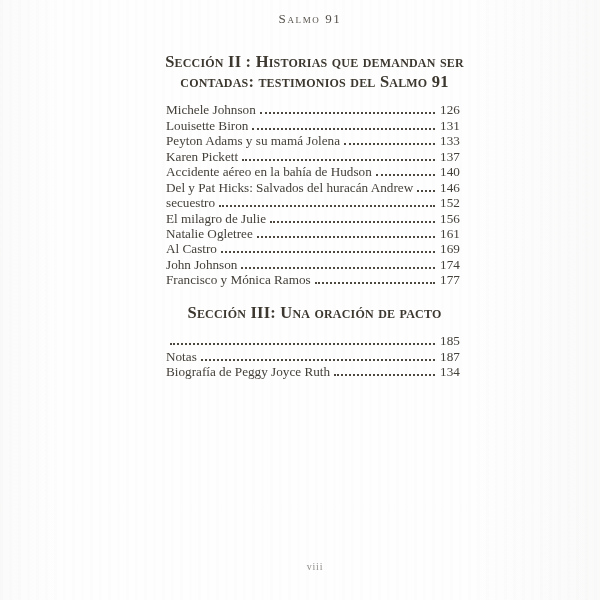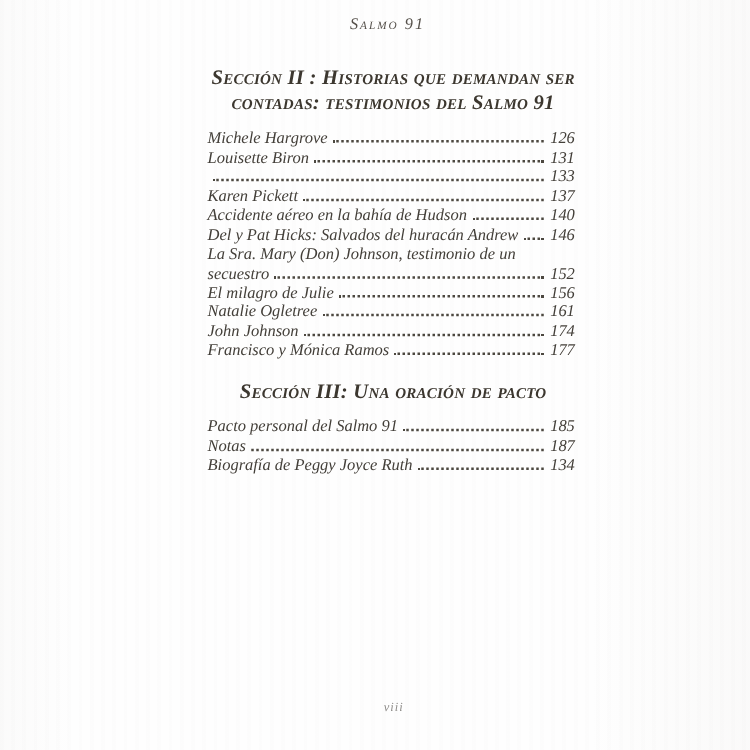--- a/index.html
+++ b/index.html
@@ -5,21 +5,20 @@
   html,body{margin:0;padding:0;background:#ffffff;}
   .page{
     position:relative;
     width:600px;height:600px;
     overflow:hidden;
     font-family:"Liberation Serif", serif;
     background:
       linear-gradient(90deg, rgba(120,110,100,0.025), rgba(120,110,100,0) 10%, rgba(120,110,100,0) 78%, rgba(150,135,125,0.035)),
       repeating-linear-gradient(90deg, rgba(100,95,90,0.012) 0 3px, rgba(255,255,255,0) 3px 9px),
       #fefefe;
-    font-style: italic;
   }
   .running-header{
     position:absolute;top:11px;left:20px;right:0;
     text-align:center;
     font-variant:small-caps;
     font-size:13px;letter-spacing:1.6px;
     color:#55504a;
   }
   .content{
     position:absolute;left:166px;top:52px;width:297px;
@@ -69,85 +68,87 @@
 
   <div class="content">
 
     <div class="section-heading">
       <div>Sección II : Historias que demandan ser</div>
       <div>contadas: testimonios del Salmo 91</div>
     </div>
 
     <div class="toc-list">
         <div class="toc-row">
-          <span class="t">Michele Hargrove</span>
+          <span class="t">Michele Johnson</span>
           <span class="leader"></span>
           <span class="p">126</span>
         </div>
         <div class="toc-row">
           <span class="t">Louisette Biron</span>
           <span class="leader"></span>
           <span class="p">131</span>
         </div>
         <div class="toc-row">
+          <span class="t">Peyton Adams y su mamá Jolena</span>
           <span class="leader"></span>
           <span class="p">133</span>
         </div>
         <div class="toc-row">
           <span class="t">Karen Pickett</span>
           <span class="leader"></span>
           <span class="p">137</span>
         </div>
         <div class="toc-row">
           <span class="t">Accidente aéreo en la bahía de Hudson</span>
           <span class="leader"></span>
           <span class="p">140</span>
         </div>
         <div class="toc-row">
           <span class="t">Del y Pat Hicks: Salvados del huracán Andrew</span>
           <span class="leader"></span>
           <span class="p">146</span>
         </div>
-        <div class="toc-row wrap">
-          <span class="t">La Sra. Mary (Don) Johnson, testimonio de un</span>
-        </div>
         <div class="toc-row">
           <span class="t">secuestro</span>
           <span class="leader"></span>
           <span class="p">152</span>
         </div>
         <div class="toc-row">
           <span class="t">El milagro de Julie</span>
           <span class="leader"></span>
           <span class="p">156</span>
         </div>
         <div class="toc-row">
           <span class="t">Natalie Ogletree</span>
           <span class="leader"></span>
           <span class="p">161</span>
+        </div>
+        <div class="toc-row">
+          <span class="t">Al Castro</span>
+          <span class="leader"></span>
+          <span class="p">169</span>
         </div>
         <div class="toc-row">
           <span class="t">John Johnson</span>
           <span class="leader"></span>
           <span class="p">174</span>
         </div>
         <div class="toc-row">
           <span class="t">Francisco y Mónica Ramos</span>
           <span class="leader"></span>
           <span class="p">177</span>
         </div>
       </div>
 
     <div class="section-heading sec3">
       <div>Sección III: Una oración de pacto</div>
     </div>
 
     <div class="toc-list">
         <div class="toc-row">
-          <span class="t">Pacto personal del Salmo 91</span>
           <span class="leader"></span>
           <span class="p">185</span>
         </div>
         <div class="toc-row">
           <span class="t">Notas</span>
           <span class="leader"></span>
           <span class="p">187</span>
         </div>
         <div class="toc-row">
           <span class="t">Biografía de Peggy Joyce Ruth</span>

